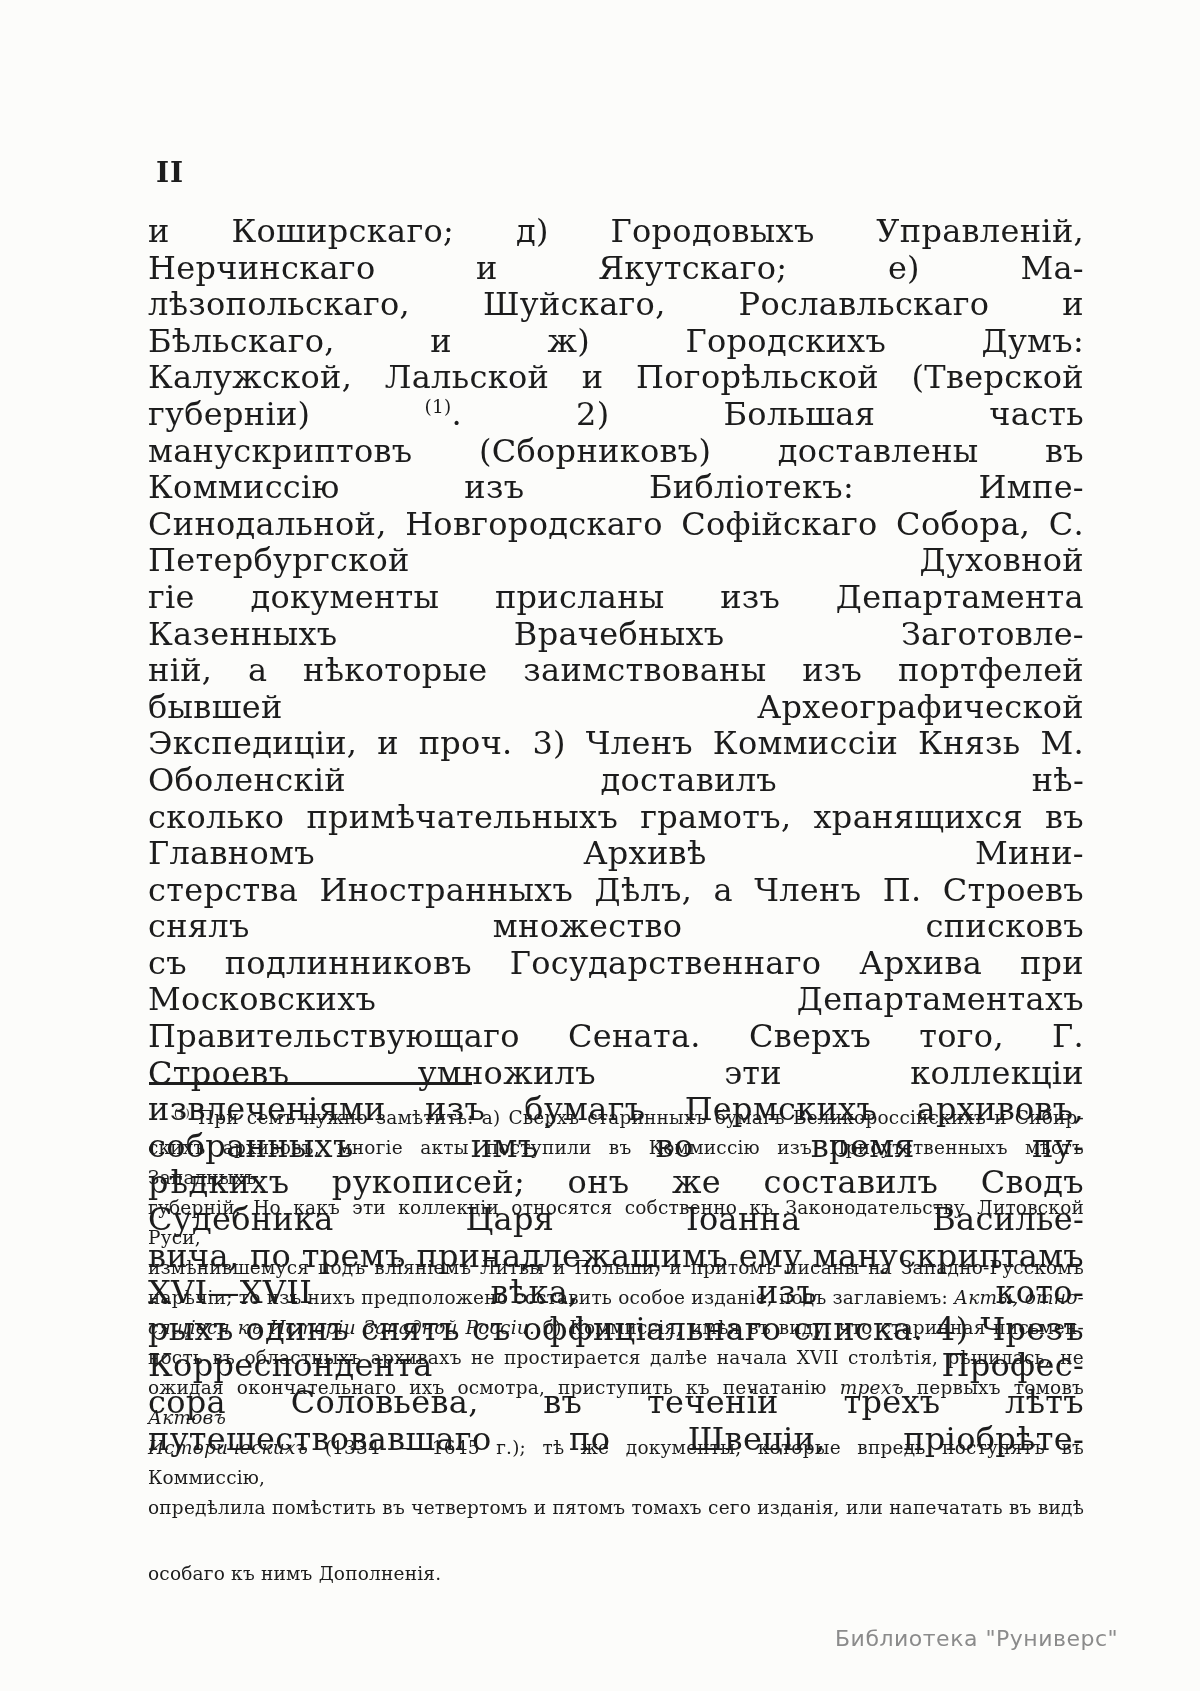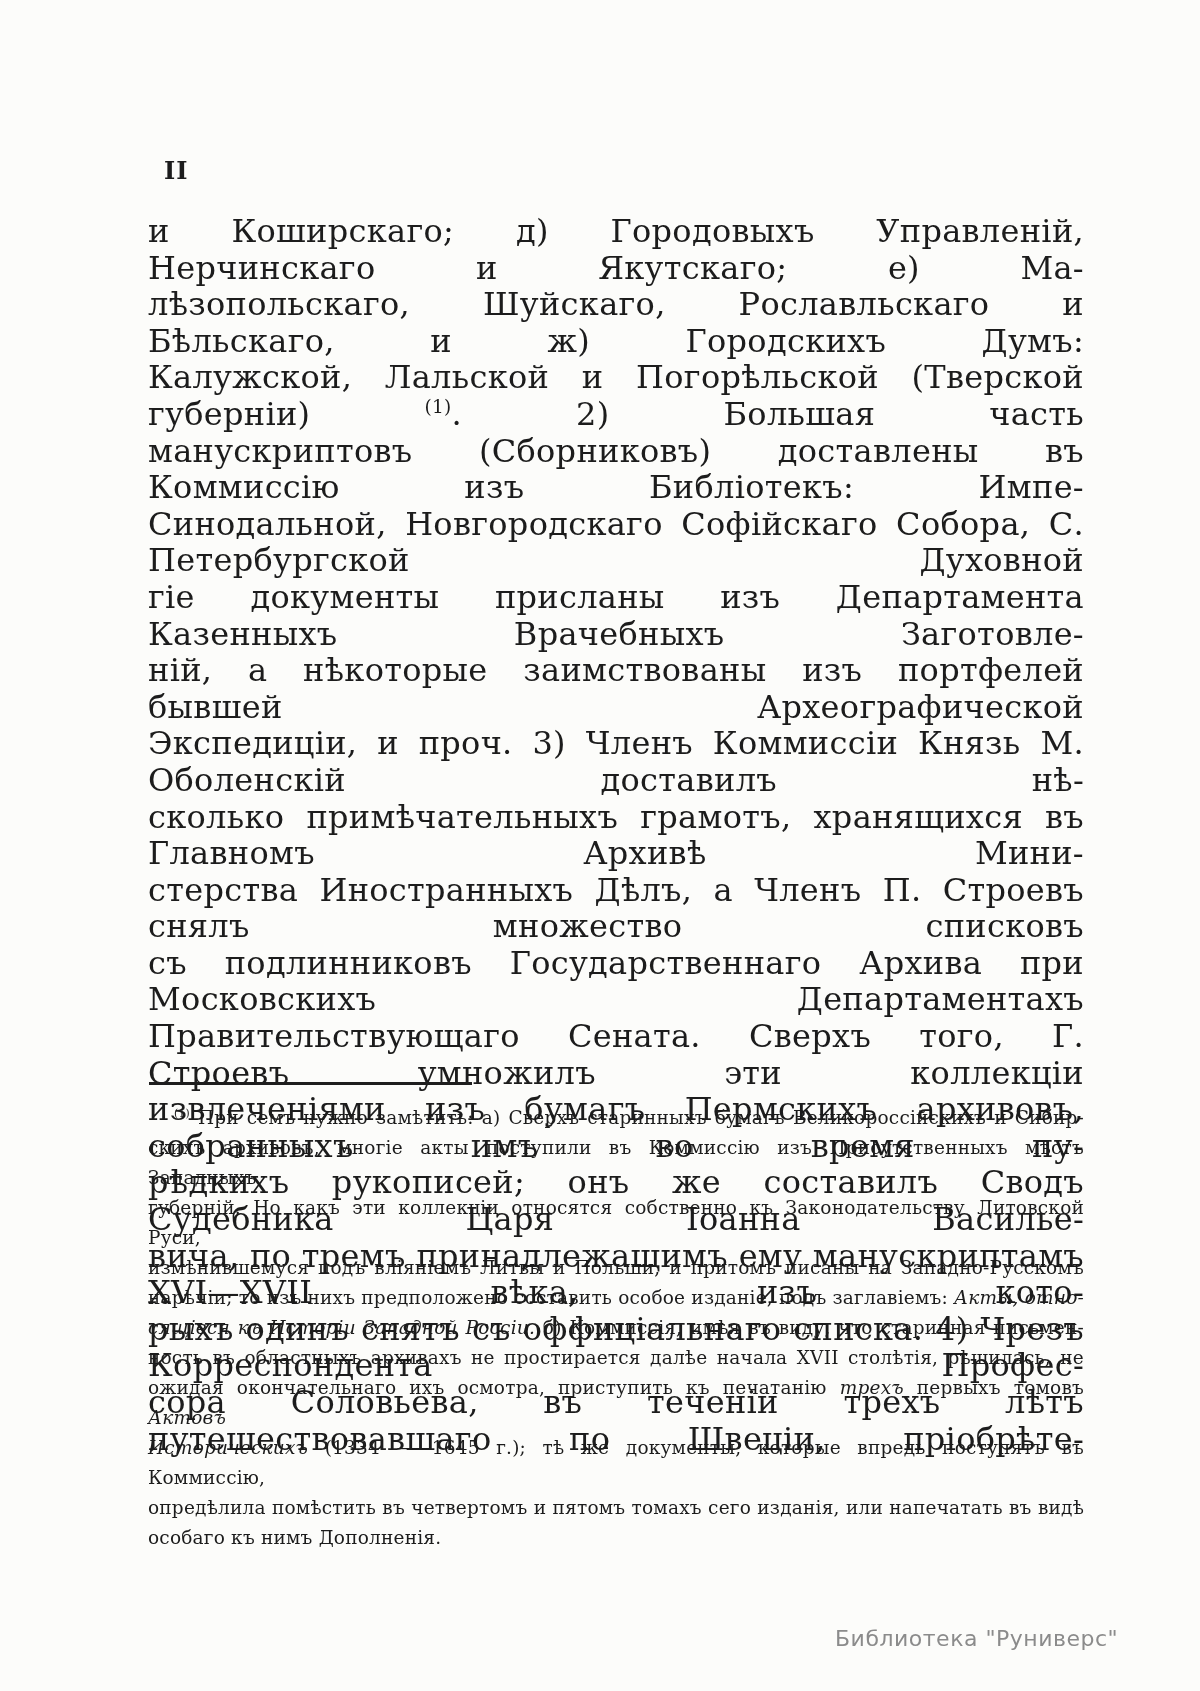--- a/index.html
+++ b/index.html
@@ -5,22 +5,22 @@
   html, body { margin: 0; padding: 0; }
   body {
     width: 1200px; height: 1691px;
     background: #fcfcfa;
     color: #1c1c1c;
     font-family: "DejaVu Serif", serif;
     position: relative;
     overflow: hidden;
   }
   .page-number {
-    position: absolute; left: 164px; top: 156px;
-    font-size: 24px; font-weight: bold; letter-spacing: 1px;
+    position: absolute; left: 156px; top: 156px;
+    font-size: 28px; font-weight: bold; letter-spacing: 1px;
   }
   .main-text {
     position: absolute; left: 148px; top: 213px; width: 936px;
   }
   .line {
     font-size: 32px; line-height: 36.6px;
     text-align: justify; text-align-last: justify;
     letter-spacing: 0.3px;
     white-space: normal;
   }
@@ -31,21 +31,21 @@
   }
   .footnote {
     position: absolute; left: 148px; top: 1103px; width: 936px;
   }
   .fline {
     font-size: 18.5px; line-height: 30px;
     text-align: justify; text-align-last: justify;
     letter-spacing: 0.2px;
   }
   .fline.first { padding-left: 26px; }
-  .fline.last { text-align-last: left; }
+  .fline.last { text-align-last: left; margin-top: 36px; }
   sup { font-size: 0.58em; line-height: 0; vertical-align: super; }
   .italic { font-style: italic; }
   .watermark {
     position: absolute; left: 835px; top: 1626px;
     font-family: "DejaVu Sans", sans-serif;
     font-size: 22px; color: #8b8b8b;
     letter-spacing: 0.5px;
   }
 </style>
 </head>

